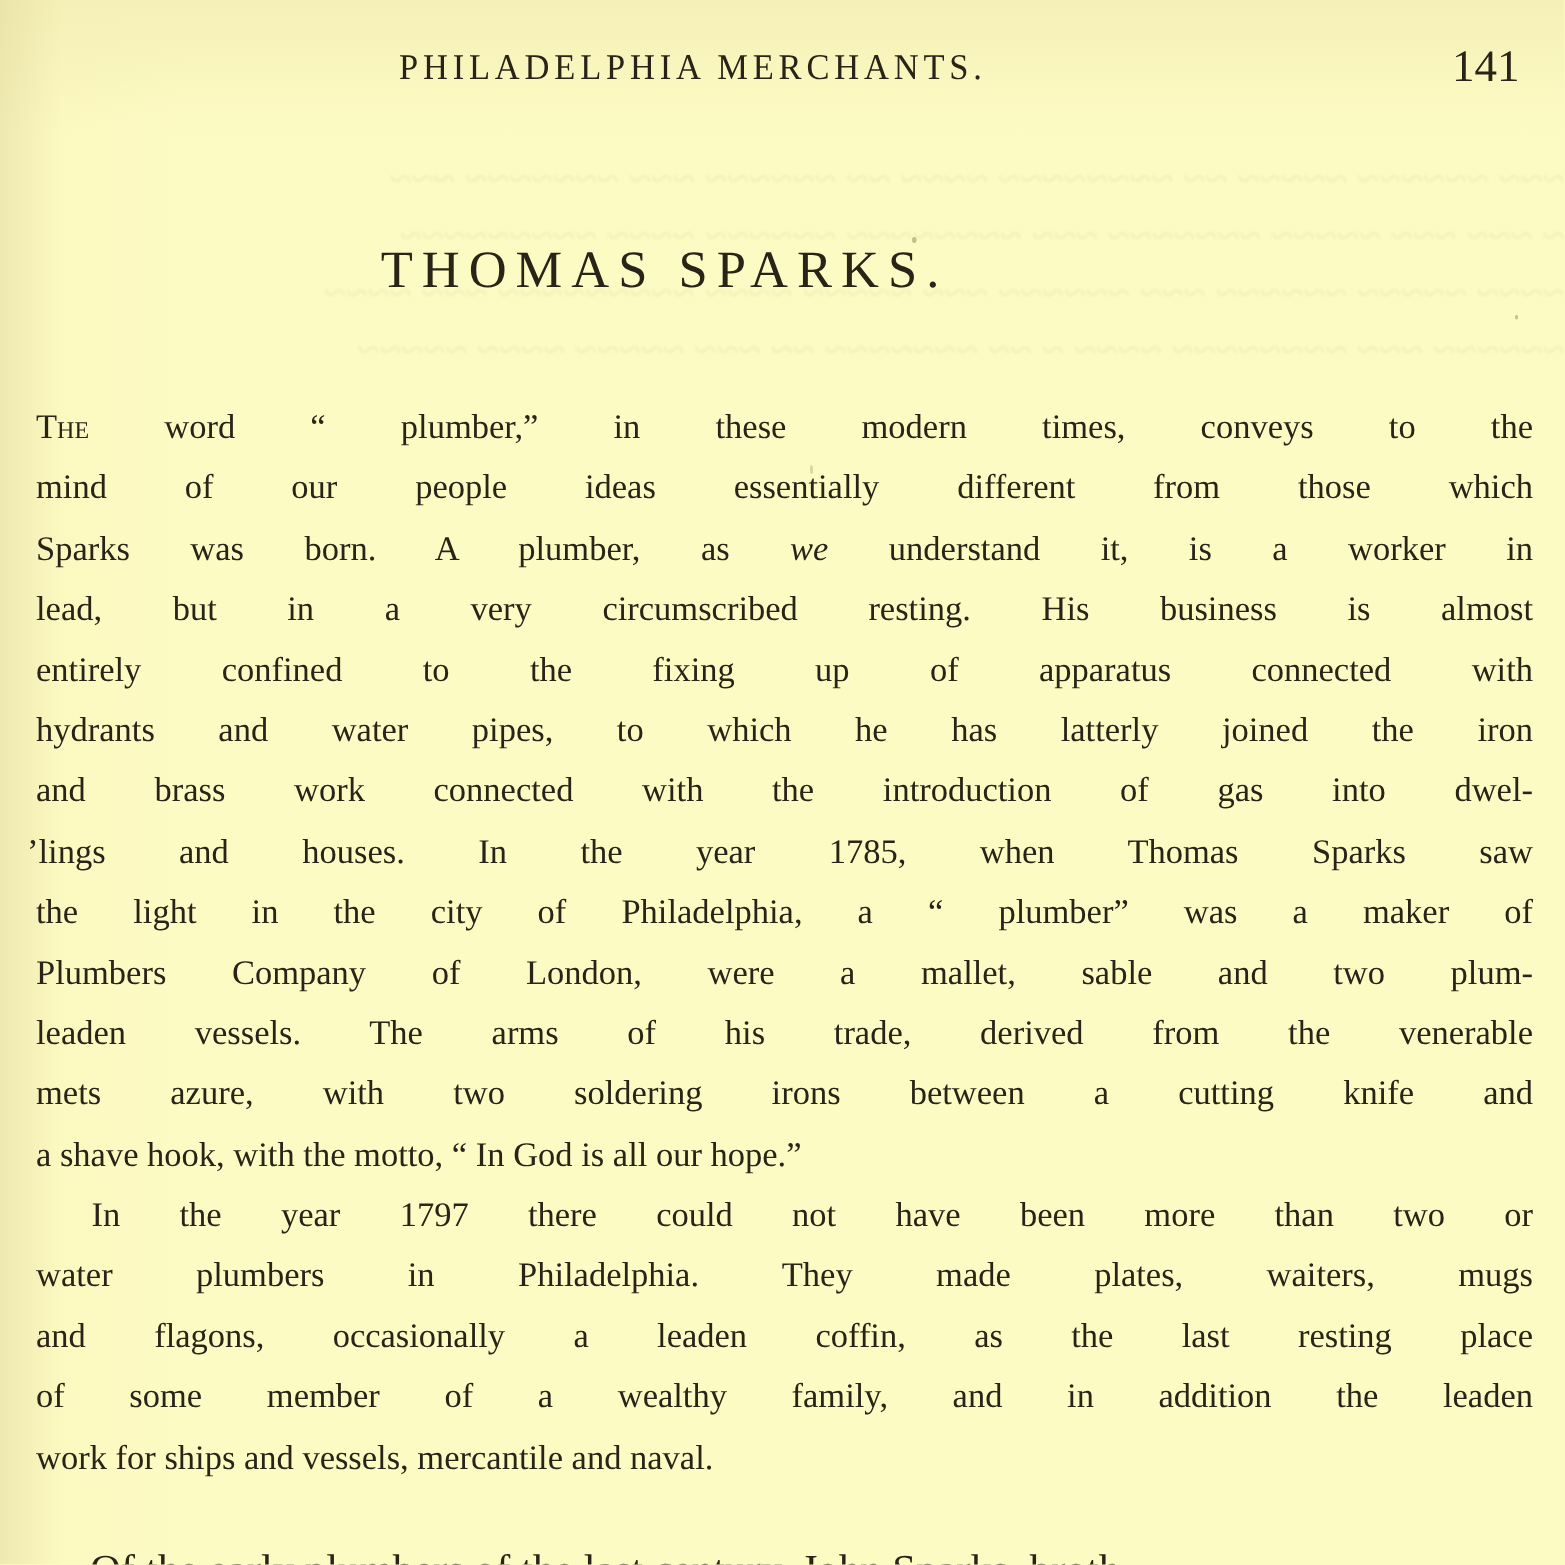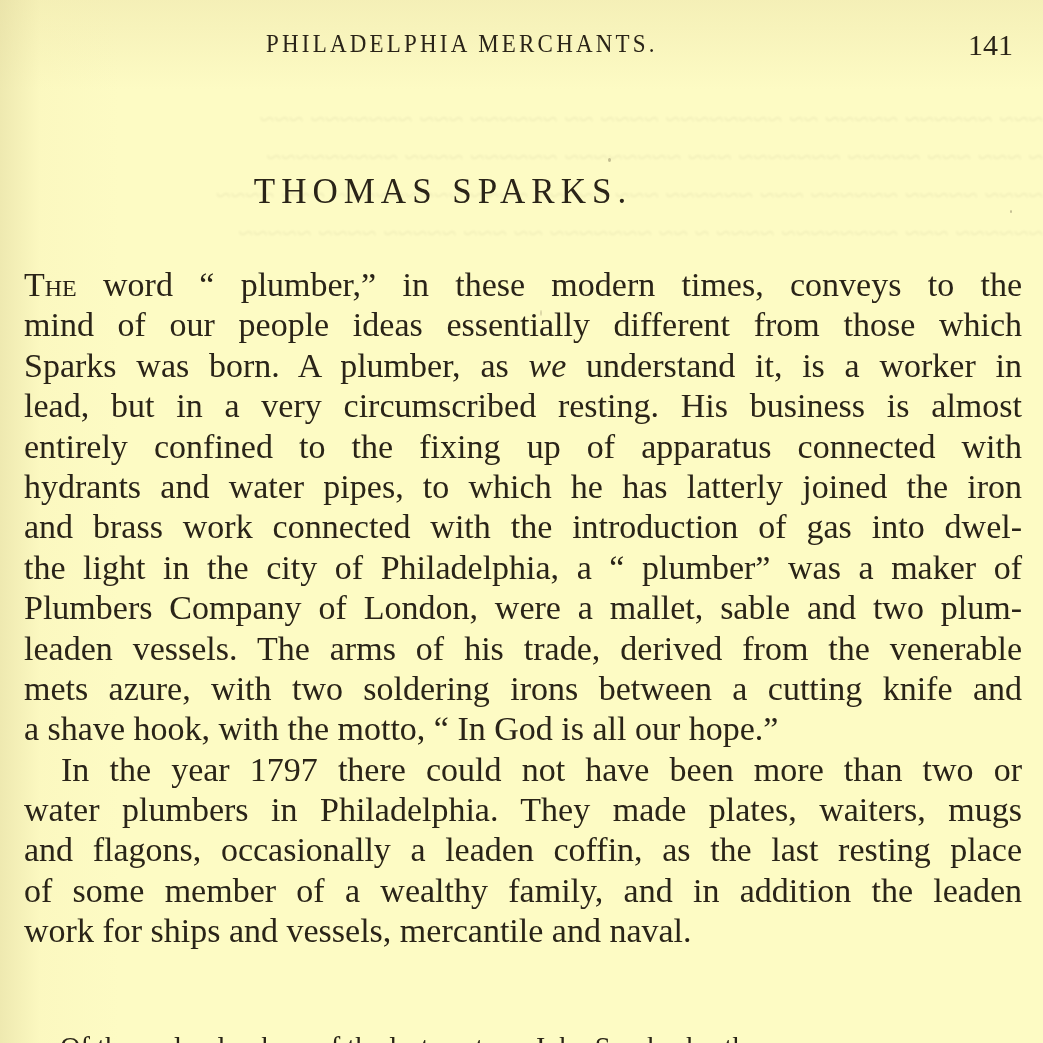--- a/index.html
+++ b/index.html
@@ -56,40 +56,40 @@
     }
     .page-number {
       position: absolute;
       left: 968px;
       top: 0px;
       font-size: 30px;
       letter-spacing: 0px;
     }
     .chapter-title {
       position: absolute;
-      top: 172px;
+      top: 160px;
       left: 0;
       width: 880px;
       text-align: center;
       font-size: 35px;
       letter-spacing: 6px;
       padding-left: 6px;
       box-sizing: border-box;
     }
     .body-text {
       position: absolute;
       top: 265px;
       left: 24px;
       width: 998px;
     }
     .line {
       display: block;
       height: 40.4px;
       line-height: 40.4px;
-      font-size: 34px;
+      font-size: 23px;
       text-align: justify;
       text-align-last: justify;
       white-space: nowrap;
       overflow: visible;
     }
     .line.last {
       text-align-last: left;
     }
     .line.indent {
       padding-left: 37px;
@@ -135,20 +135,21 @@
   <h1 class="chapter-title" style="margin:0;font-weight:normal;">THOMAS SPARKS.</h1>
 
   <div class="body-text">
     <span class="line"><span class="smallcaps">The</span><span> word “ plumber,” in these modern times, conveys to the</span></span>
     <span class="line">mind of our people ideas essentially different from those which</span>
     <span class="line"><span>Sparks was born.  A plumber, as </span><i>we</i><span> understand it, is a worker in</span></span>
     <span class="line">lead, but in a very circumscribed resting.  His business is almost</span>
     <span class="line">entirely confined to the fixing up of apparatus connected with</span>
     <span class="line">hydrants and water pipes, to which he has latterly joined the iron</span>
     <span class="line">and brass work connected with the introduction of gas into dwel-</span>
+    <span class="line" style="margin-left:-6px;">’lings and houses.  In the year 1785, when Thomas Sparks saw</span>
     <span class="line">the light in the city of Philadelphia, a “ plumber” was a maker of</span>
     <span class="line">Plumbers Company of London, were a mallet, sable and two plum-</span>
     <span class="line">leaden vessels.  The arms of his trade, derived from the venerable</span>
     <span class="line">mets azure, with two soldering irons between a cutting knife and</span>
     <span class="line last">a shave hook, with the motto, “ In God is all our hope.”</span>
     <span class="line indent">In the year 1797 there could not have been more than two or</span>
     <span class="line">water plumbers in Philadelphia.  They made plates, waiters, mugs</span>
     <span class="line">and flagons, occasionally a leaden coffin, as the last resting place</span>
     <span class="line">of some member of a wealthy family, and in addition the leaden</span>
     <span class="line last">work for ships and vessels, mercantile and naval.</span>

